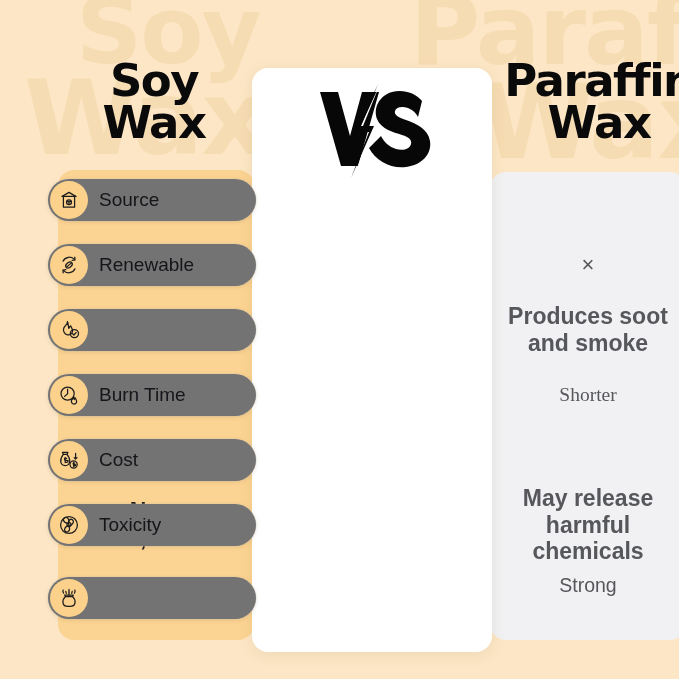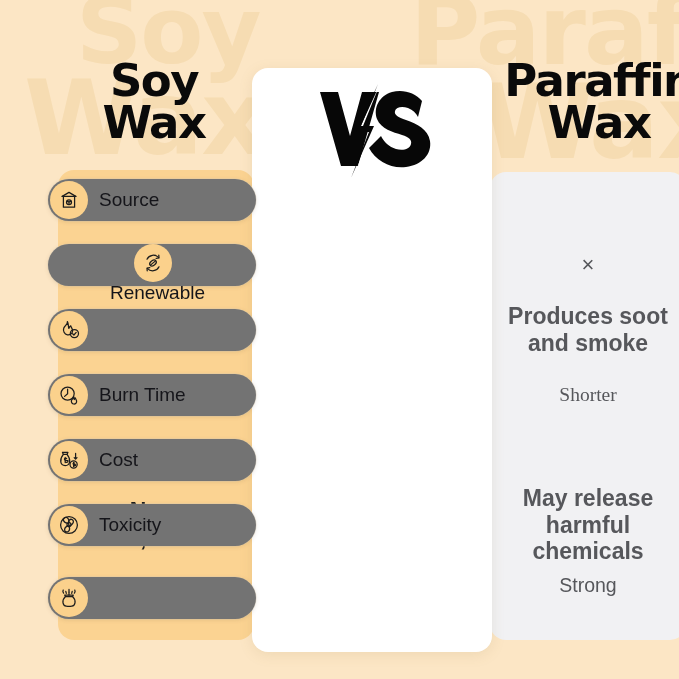--- a/index.html
+++ b/index.html
@@ -165,21 +165,21 @@
       <path d="M5.2 8.4 L12 4.4 L18.8 8.4"></path>
               <path d="M5.2 8.4 H18.8"></path>
       <path d="M6.4 8.4 V19.2 H17.6 V8.4"></path>
       <ellipse cx="12" cy="14.2" rx="2.5" ry="2.3"></ellipse>
       <path d="M12 14.2 q-1.5 -1.6 -2.3 -0.3 M12 14.2 q1.5 -1.6 2.3 -0.3 M12 14.2 v2"></path>
     </g>
           </svg>
         </div>
         <div class="plabel">Source</div>
       </div>
-      <div class="pill" style="top: 244px; flex-direction: column;">
+      <div class="pill" style="top: 244px;">
         <div class="ico">
           <svg width="24" height="24" viewBox="0 0 24 24">
             <g fill="none" stroke="#1d1d1d" stroke-width="1.25" stroke-linecap="round" stroke-linejoin="round">
       <path d="M6 8.2 A7 7 0 0 1 17.6 6.6"></path>
               <path d="M17.8 4.2 l.2 2.8 l-2.8 .4"></path>
       <path d="M18 15.8 A7 7 0 0 1 6.4 17.4"></path>
               <path d="M6.2 19.8 l-.2 -2.8 l2.8 -.4"></path>
       <ellipse cx="12" cy="12" rx="3.6" ry="2.4" transform="rotate(-35 12 12)"></ellipse>
       <path d="M9.8 13.9 L14.2 10.1"></path>
     </g>

